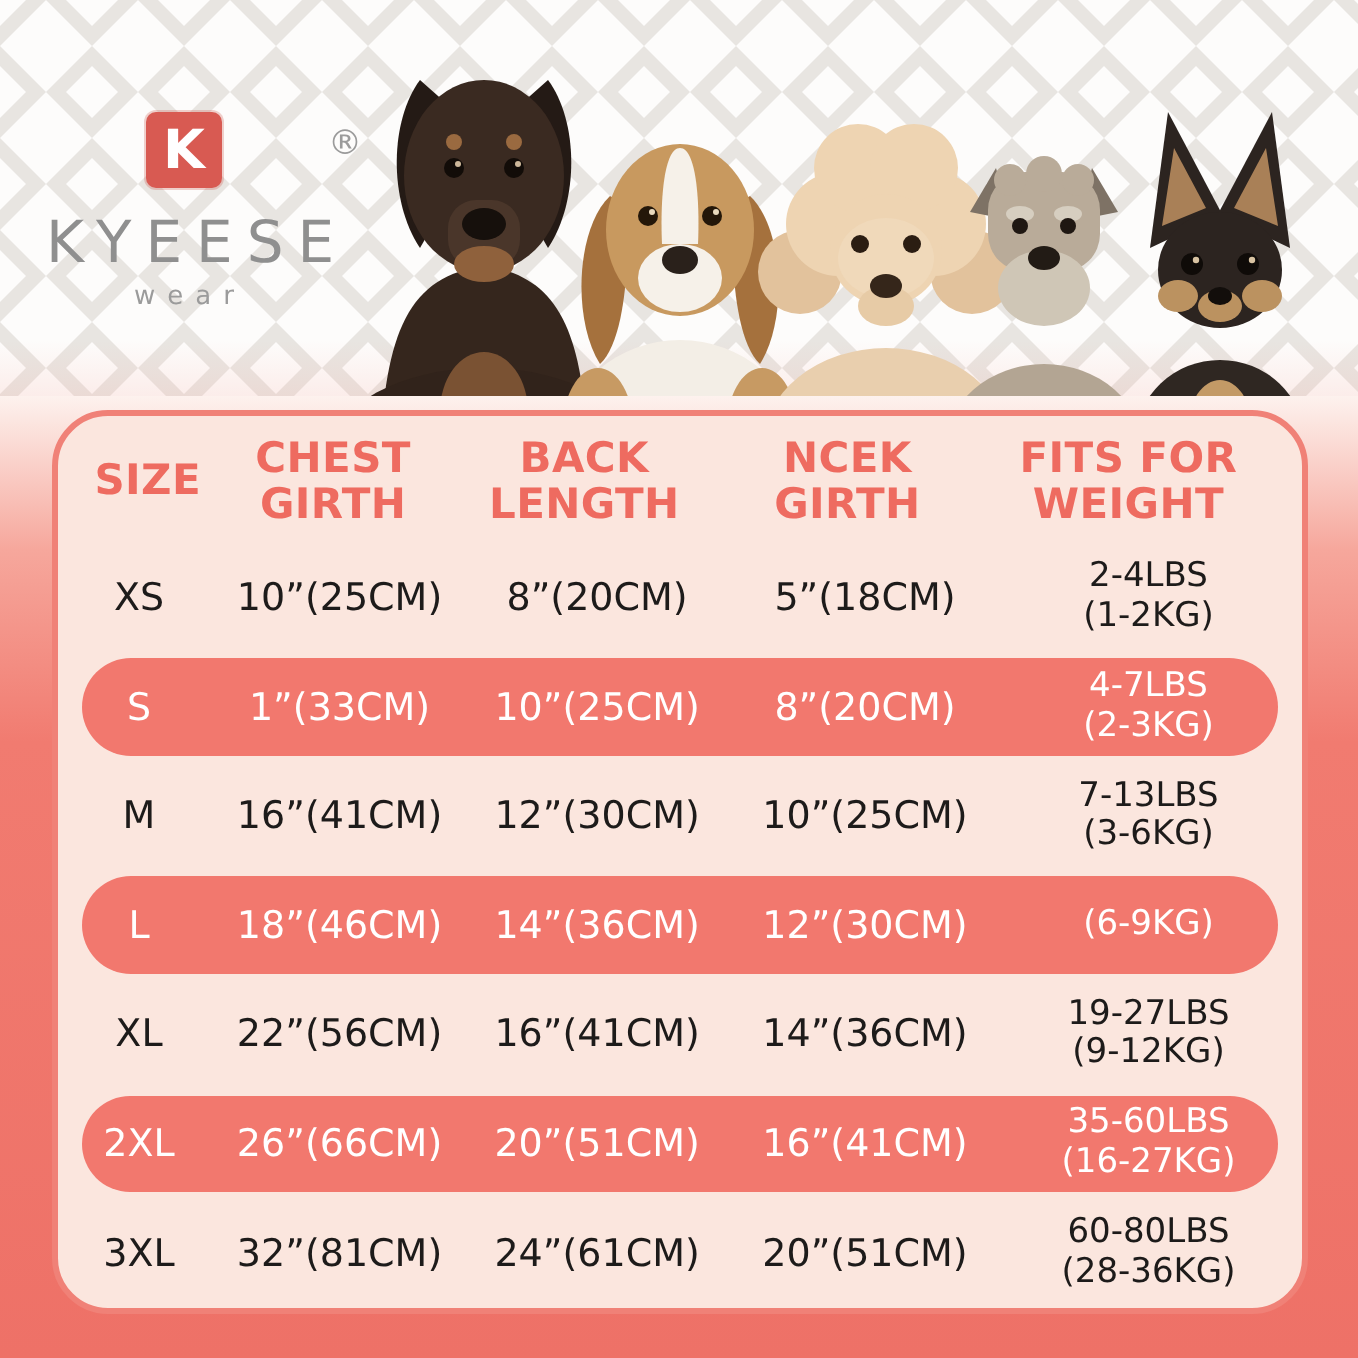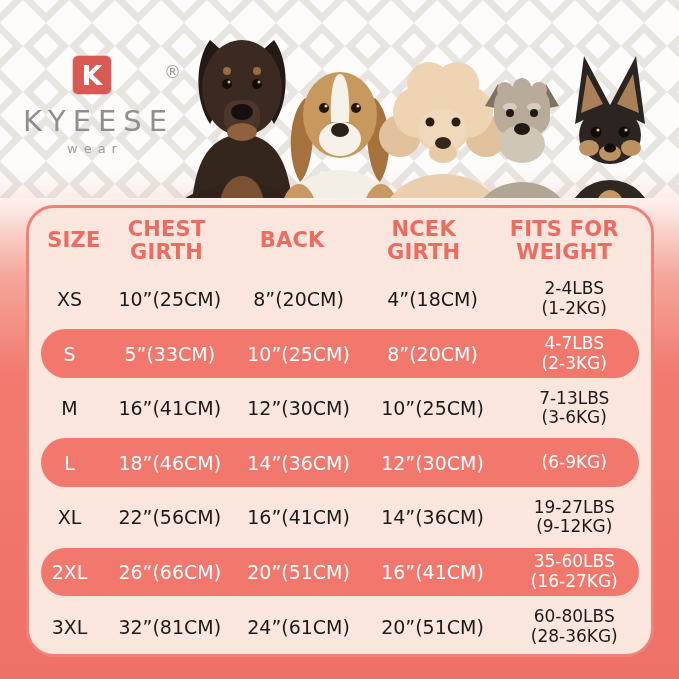--- a/index.html
+++ b/index.html
@@ -183,45 +183,46 @@
       <div class="cell c1 two-line">
         <span>SIZE</span>
         <span></span>
       </div>
       <div class="cell c2 two-line">
         <span>CHEST</span>
         <span>GIRTH</span>
       </div>
       <div class="cell c3 two-line">
         <span>BACK</span>
+        <span>LENGTH</span>
       </div>
       <div class="cell c4 two-line">
         <span>NCEK</span>
         <span>GIRTH</span>
       </div>
       <div class="cell c5 two-line">
         <span>FITS FOR</span>
         <span>WEIGHT</span>
       </div>
     </div>
 
     <div class="row">
       <div class="cell c1">XS</div>
       <div class="cell c2">10”(25CM)</div>
       <div class="cell c3">8”(20CM)</div>
-      <div class="cell c4">4”(18CM)</div>
+      <div class="cell c4">5”(18CM)</div>
       <div class="cell c5 two-line weight">
         <span>2-4LBS</span>
         <span>(1-2KG)</span>
       </div>
     </div>
 
     <div class="row hl">
       <div class="cell c1">S</div>
-      <div class="cell c2">5”(33CM)</div>
+      <div class="cell c2">1”(33CM)</div>
       <div class="cell c3">10”(25CM)</div>
       <div class="cell c4">8”(20CM)</div>
       <div class="cell c5 two-line weight">
         <span>4-7LBS</span>
         <span>(2-3KG)</span>
       </div>
     </div>
 
     <div class="row">
       <div class="cell c1">M</div>

